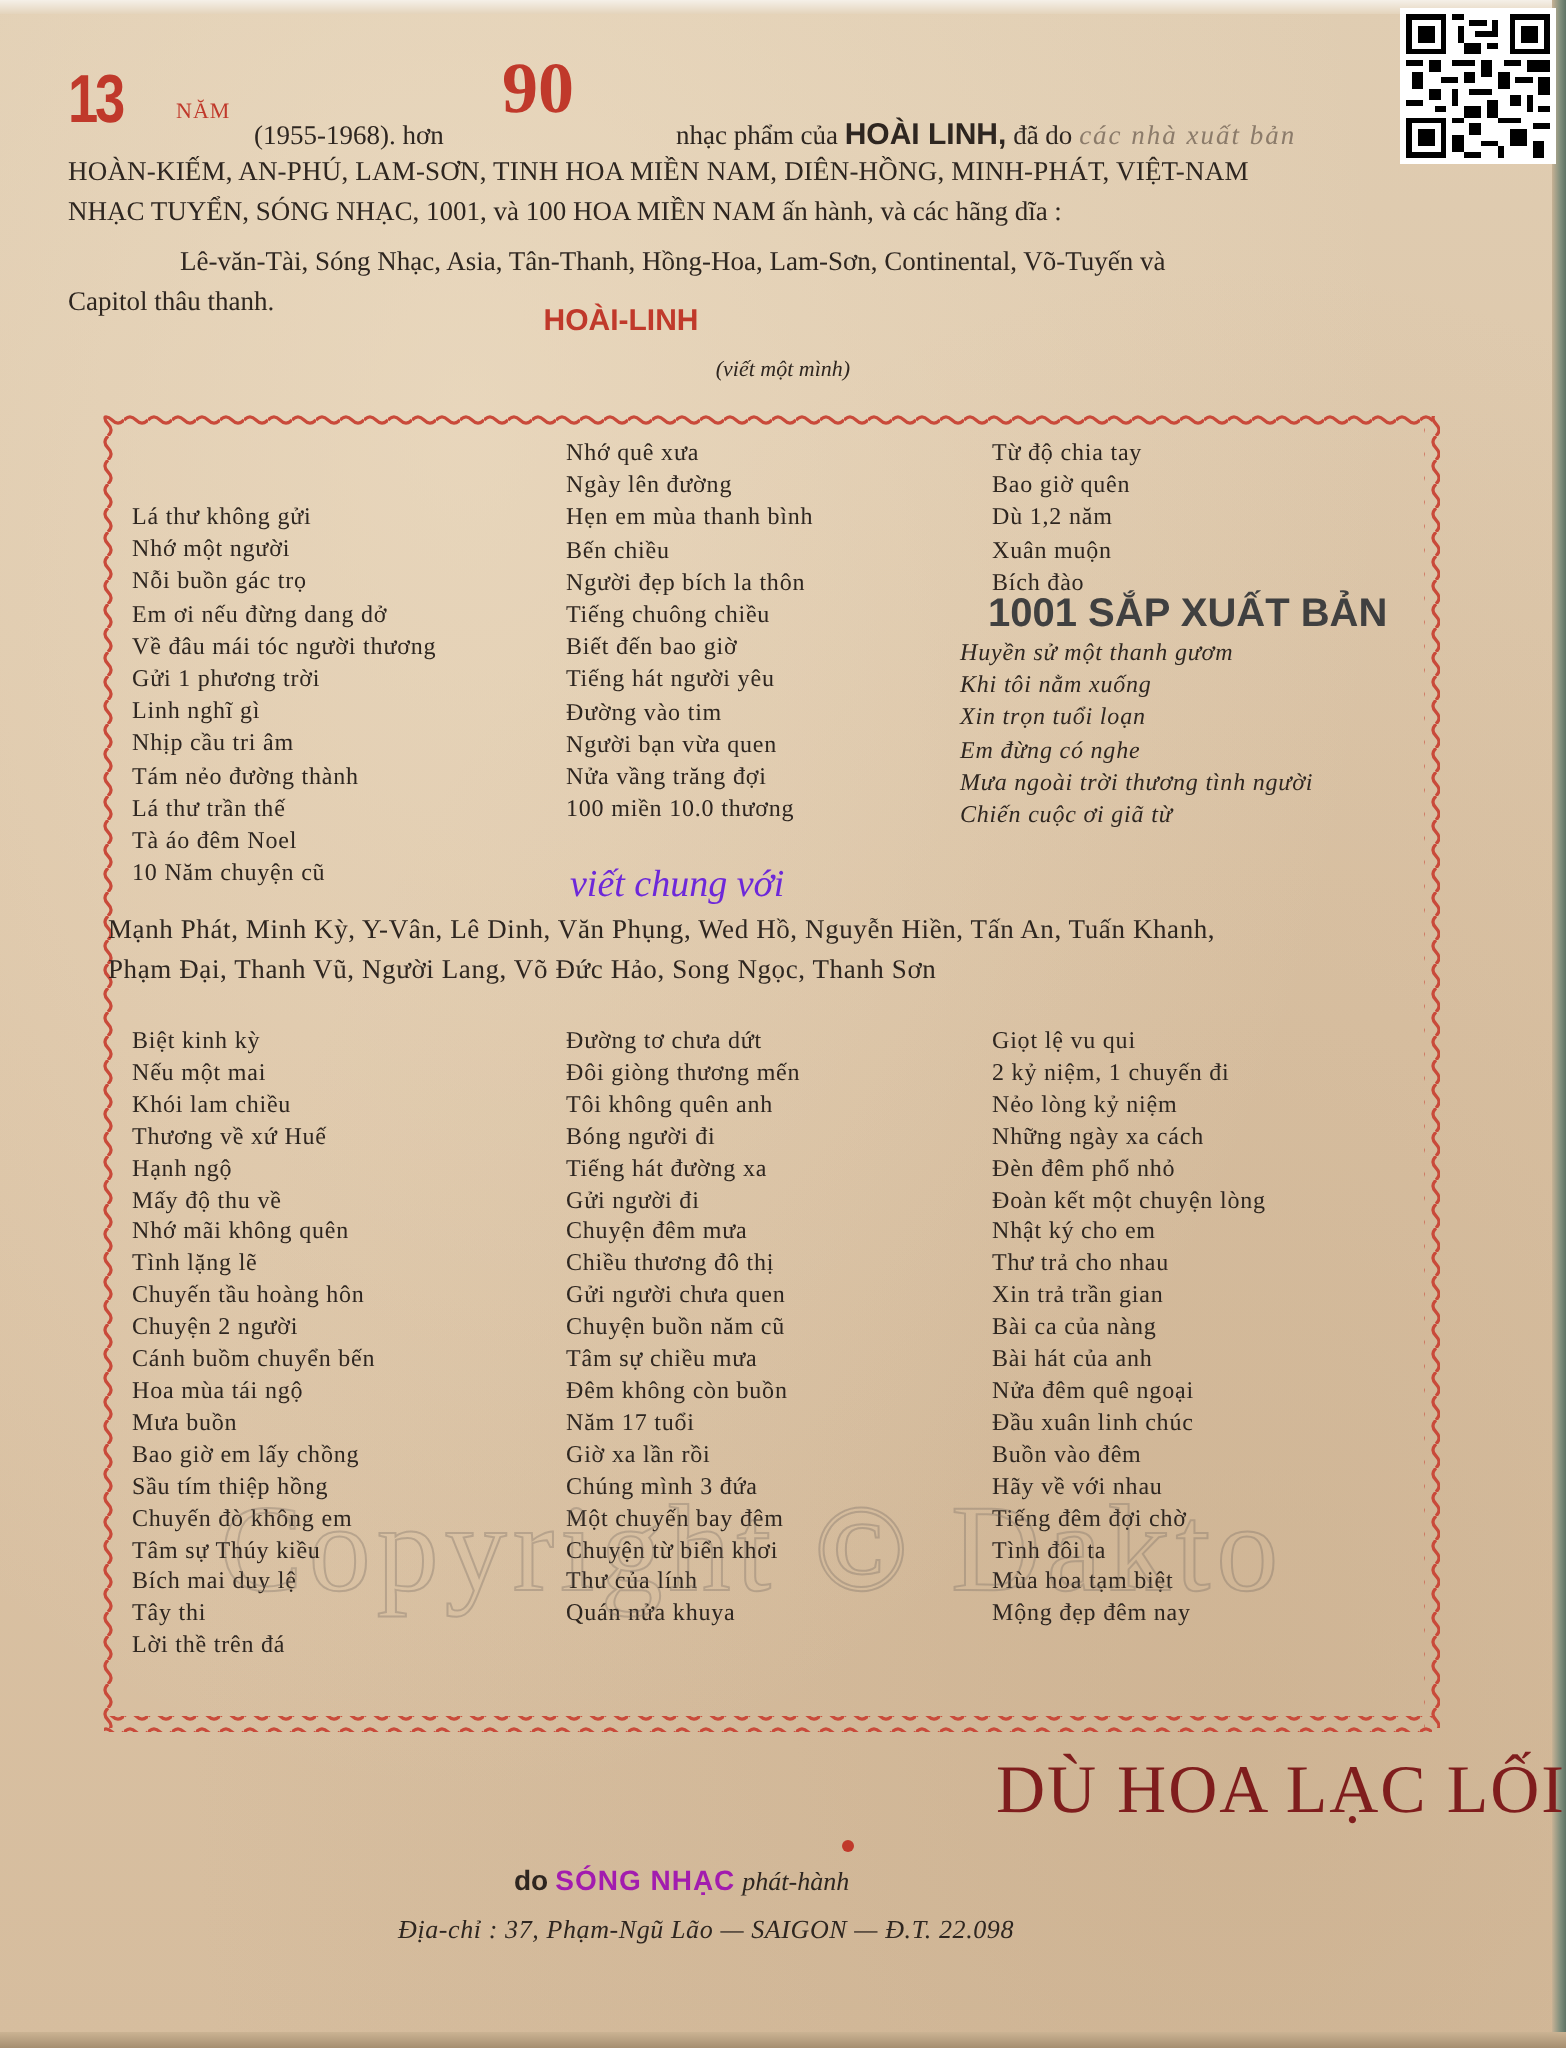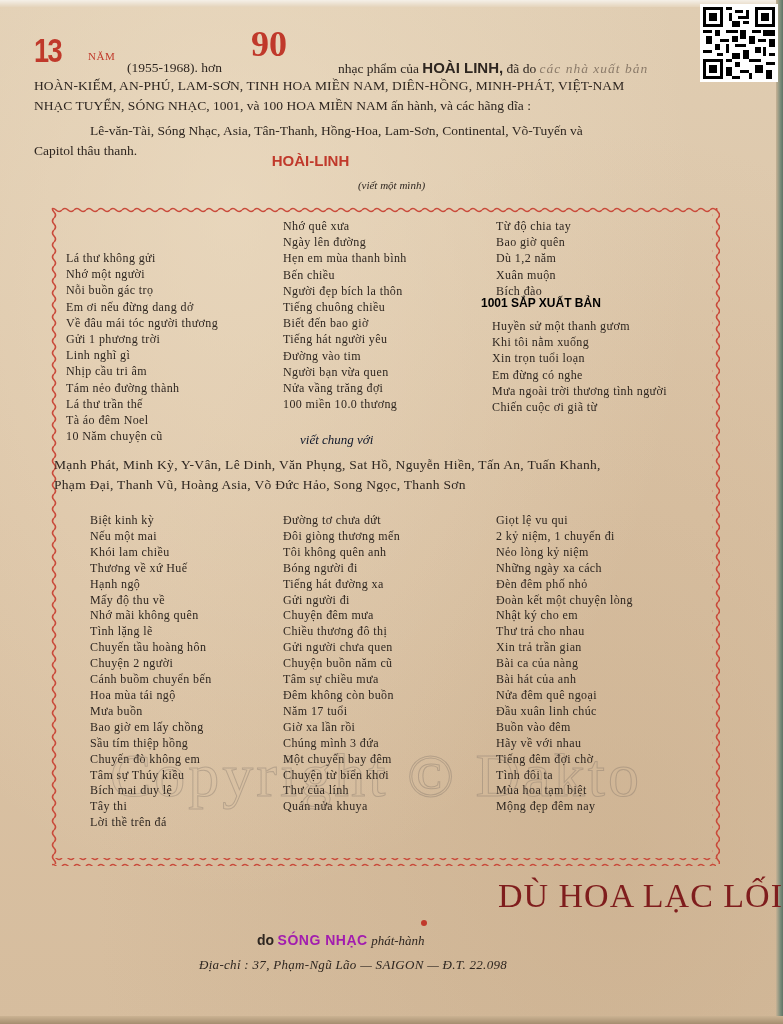--- a/index.html
+++ b/index.html
@@ -47,27 +47,27 @@
   .hl-sub { position: absolute; left: 0; width: 783px; top: 179px; text-align: center; font-style: italic; font-size: 11px; }
 
   .frame { position: absolute; left: 50px; top: 206px; width: 670px; height: 660px; }
   .frame svg { position: absolute; left: 0; top: 0; }
 
   .col { position: absolute; font-size: 12px; line-height: 16.2px; letter-spacing: 0.4px; }
   .col div { white-space: nowrap; }
   .c1a { left: 66px; top: 218px; margin-top: 32px; }
   .c2a { left: 283px; top: 218px; }
   .c3a { left: 496px; top: 218px; }
-  .c3b { left: 492px; top: 318px; }
-  .sap { position: absolute; left: 481px; top: 296px; color: #000000; font-family: "Liberation Sans", sans-serif; font-weight: bold; font-size: 12px; white-space: nowrap; }
-
-  .vcv { position: absolute; left: 300px; top: 432px; color: #0f172a; font-style: italic; font-size: 13px; }
+  .c3b { left: 480px; top: 318px; font-style: italic; }
+  .sap { position: absolute; left: 494px; top: 296px; color: #404040; font-family: "Liberation Sans", sans-serif; font-weight: bold; font-size: 20px; white-space: nowrap; }
+
+  .vcv { position: absolute; left: 285px; top: 432px; color: #6d28d9; font-style: italic; font-size: 19px; }
   .co { position: absolute; left: 54px; top: 455px; font-size: 13.5px; line-height: 20px; letter-spacing: 0.3px; white-space: nowrap; }
 
-  .c1b { left: 66px; top: 513px; line-height: 15.9px; margin-left: 24px; }
+  .c1b { left: 66px; top: 513px; line-height: 15.9px; }
   .c2b { left: 283px; top: 513px; line-height: 15.9px; }
   .c3c { left: 496px; top: 513px; line-height: 15.9px; }
 
   .watermark { position: absolute; left: 110px; top: 740px; font-size: 62px; color: transparent; -webkit-text-stroke: 1px rgba(120,110,100,0.35); letter-spacing: 3px; white-space: nowrap; font-family: "Liberation Serif", serif; }
 
   .dhll { position: absolute; left: 0; width: 783px; top: 877px; text-align: right; color: #7f1d1d; font-size: 34px; letter-spacing: 1px; font-family: "Liberation Serif", serif; }
   .dot { position: absolute; left: 421px; top: 920px; width: 6px; height: 6px; border-radius: 50%; background: #c0392b; }
   .pub { position: absolute; left: 257px; top: 932px; font-size: 14px; white-space: nowrap; }
   .pub .do { font-family: "Liberation Sans", sans-serif; font-weight: bold; }
   .pub .sn { color: #a21caf; font-family: "Liberation Sans", sans-serif; font-weight: bold; font-size: 14px; letter-spacing: 0.5px; }
@@ -219,22 +219,22 @@
   <div>Huyền sử một thanh gươm</div>
   <div>Khi tôi nằm xuống</div>
   <div>Xin trọn tuổi loạn</div>
   <div>Em đừng có nghe</div>
   <div>Mưa ngoài trời thương tình người</div>
   <div>Chiến cuộc ơi giã từ</div>
 </div>
 
 <div class="vcv">viết chung với</div>
 <div class="co">
-  <div>Mạnh Phát, Minh Kỳ, Y-Vân, Lê Dinh, Văn Phụng, Sat Hồ, Nguyễn Hiền, Tấn An, Tuấn Khanh,</div>
-  <div>Phạm Đại, Thanh Vũ, Hoàng Asia, Võ Đức Hảo, Song Ngọc, Thanh Sơn</div>
+  <div>Mạnh Phát, Minh Kỳ, Y-Vân, Lê Dinh, Văn Phụng, Wed Hồ, Nguyễn Hiền, Tấn An, Tuấn Khanh,</div>
+  <div>Phạm Đại, Thanh Vũ, Người Lang, Võ Đức Hảo, Song Ngọc, Thanh Sơn</div>
 </div>
 
 <div class="col c1b">
   <div>Biệt kinh kỳ</div>
   <div>Nếu một mai</div>
   <div>Khói lam chiều</div>
   <div>Thương về xứ Huế</div>
   <div>Hạnh ngộ</div>
   <div>Mấy độ thu về</div>
   <div>Nhớ mãi không quên</div>

